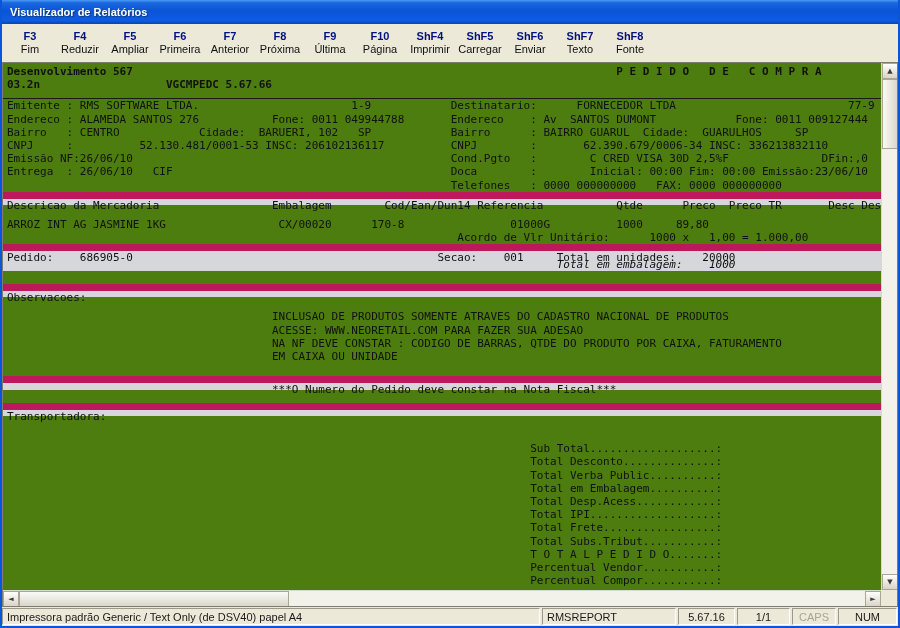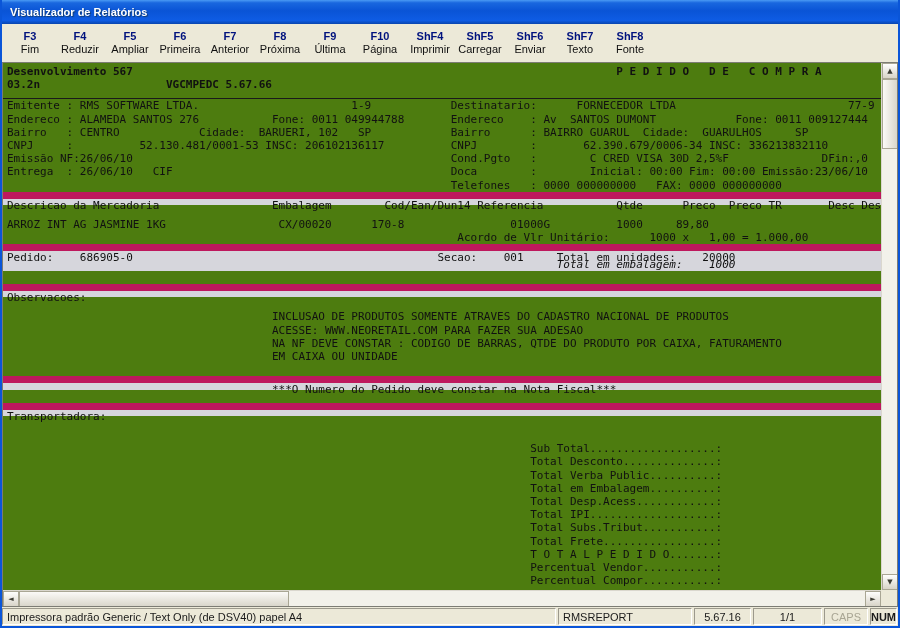--- a/index.html
+++ b/index.html
@@ -40,21 +40,21 @@
   .hthumb { position:absolute; left:16px; top:0; height:16px; width:270px;
             background:linear-gradient(180deg,#FBFAF7,#D9D6CB); border:1px solid #A9A694; }
   .corner { position:absolute; right:0; bottom:0; width:16px; height:16px; background:var(--chrome_face,#ECE9D8); }
 
   .statusbar { flex:0 0 19px; display:flex; gap:2px; padding:1px 1px 1px 0; background:var(--chrome_face,#ECE9D8); align-items:stretch;border-radius:7px; }
   .panel { border:1px solid; border-color:#9C998C #FFFFFF #FFFFFF #9C998C; font-size:11px; color:#1a1a1a;
            display:flex; align-items:center; padding:0 4px; white-space:nowrap; overflow:hidden; }
   .panel.grow { flex:1 1 auto; }
   .panel.c { justify-content:center; }
   .panel.dim { color:#A8A593; }
-  .w134{width:134px;} .w57{width:57px;} .w53{width:69px;} .w44{width:44px;} .w41{width:27px;font-weight:bold;}
+  .w134{width:134px;} .w57{width:57px;} .w53{width:53px;} .w44{width:44px;} .w41{width:59px;}
 </style>
 </head>
 <body>
 
 <div class="window">
 
   <div class="titlebar">
     <span>Visualizador de Relatórios</span>
   </div>
 
@@ -143,22 +143,22 @@
         <div class="rline "></div>
         <div class="rline g">Transportadora:</div>
         <div class="rline "></div>
         <div class="rline "></div>
         <div class="rline ">                                                                               Sub Total...................:</div>
         <div class="rline ">                                                                               Total Desconto..............:</div>
         <div class="rline ">                                                                               Total Verba Public..........:</div>
         <div class="rline ">                                                                               Total em Embalagem..........:</div>
         <div class="rline ">                                                                               Total Desp.Acess............:</div>
         <div class="rline ">                                                                               Total IPI...................:</div>
+        <div class="rline ">                                                                               Total Frete.................:</div>
         <div class="rline ">                                                                               Total Subs.Tribut...........:</div>
-        <div class="rline ">                                                                               Total Frete.................:</div>
         <div class="rline ">                                                                               T O T A L P E D I D O.......:</div>
         <div class="rline ">                                                                               Percentual Vendor...........:</div>
         <div class="rline ">                                                                               Percentual Compor...........:</div>
       </div>
 
     <div class="vscroll">
       <div class="sb-btn up">
         <span class="arr">▲</span>
       </div>
       <div class="vthumb"></div>

